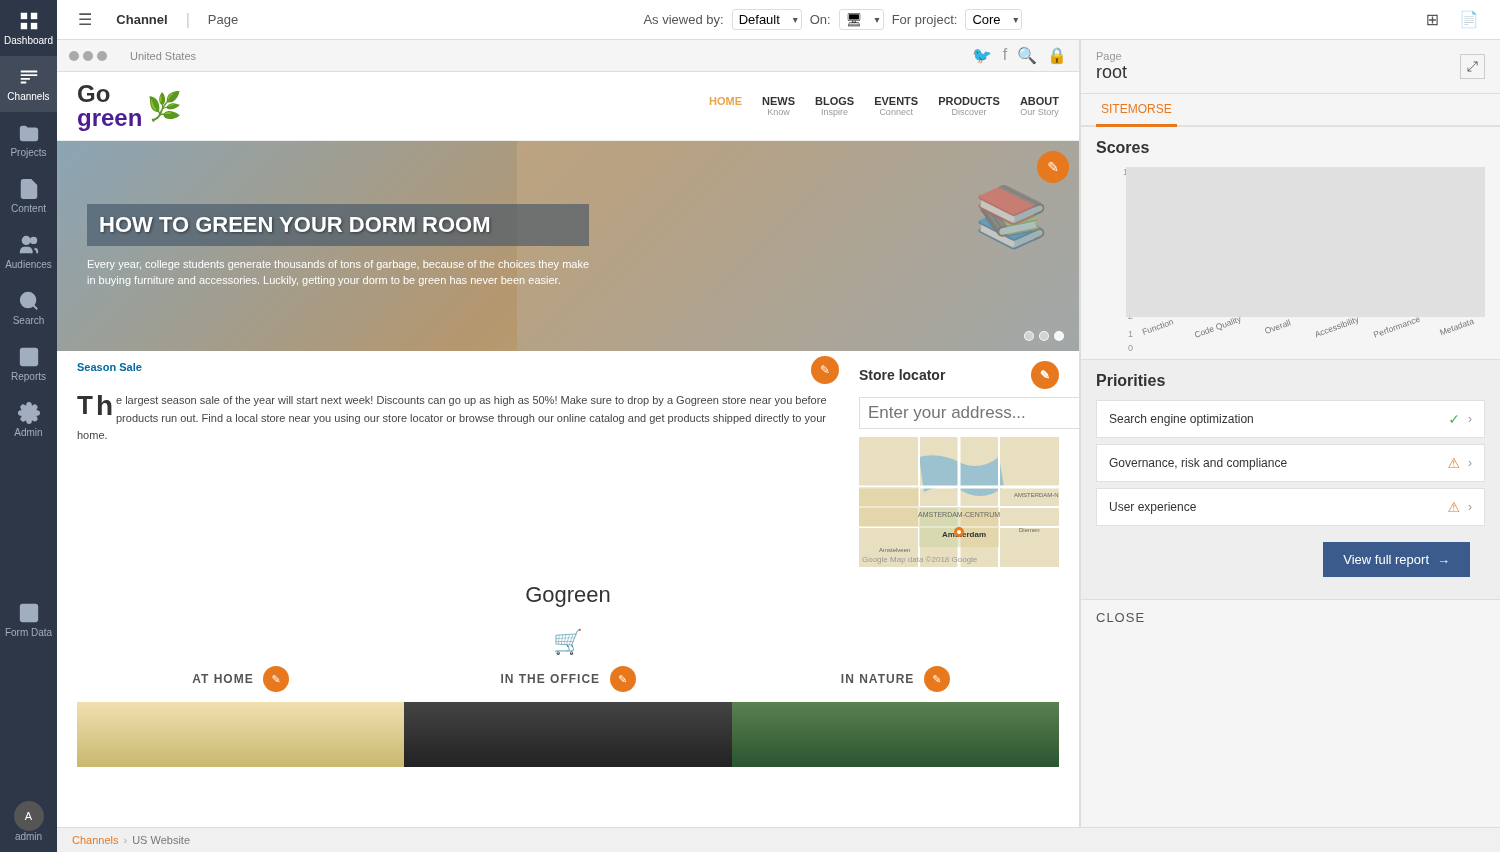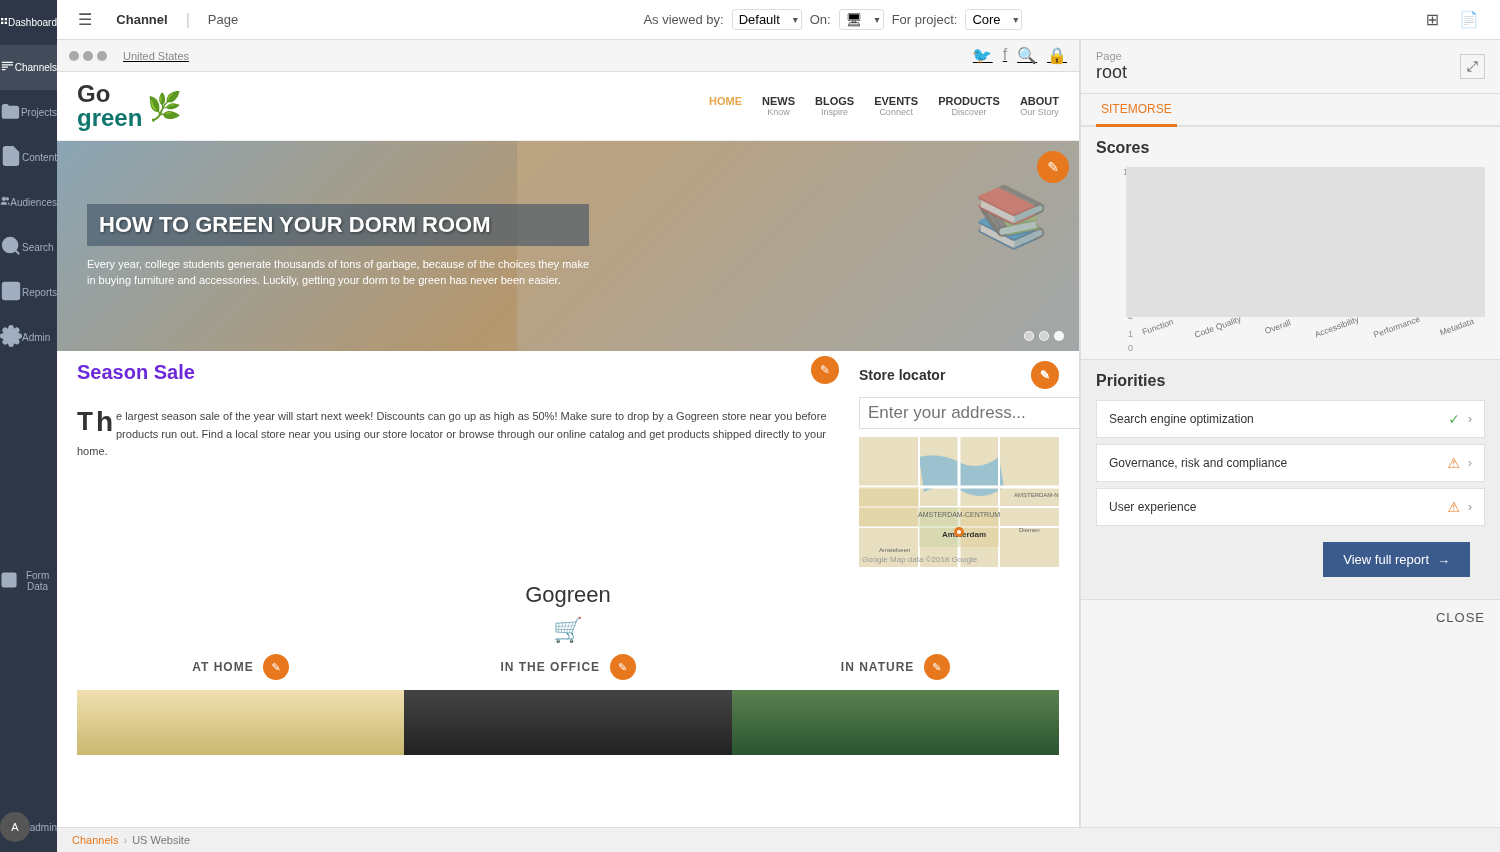--- a/index.html
+++ b/index.html
@@ -12,21 +12,21 @@
       display: flex;
       flex-direction: column;
       align-items: center;
       padding-top: 0;
       height: 852px;
       flex-shrink: 0;
     }
     .sidebar-item {
       width: 100%;
       display: flex;
-      flex-direction: row;
+      flex-direction: column;
       align-items: center;
       padding: 10px 0;
       color: #a0aec0;
       font-size: 10px;
       cursor: pointer;
       text-align: center;
     }
     .sidebar-item.active { color: #fff; }
     .sidebar-item svg { margin-bottom: 3px; }
     .sidebar-icon { width: 22px; height: 22px; fill: currentColor; }
@@ -119,22 +119,21 @@
       border-right: 1px solid #ddd;
     }
 
     
     .browser-chrome {
       background: #f5f5f5;
       border-bottom: 1px solid #ddd;
       padding: 6px 12px;
       display: flex;
       align-items: center;
-      gap: 8px;
-      text-decoration: underline;
+      gap: 15px;
     }
     .browser-dots { display: flex; gap: 4px; }
     .browser-dot { width: 10px; height: 10px; border-radius: 50%; }
 
     
     .website-nav {
       background: #fff;
       padding: 10px 20px;
       display: flex;
       align-items: center;
@@ -229,24 +228,24 @@
       background: #fff;
     }
     .two-col {
       display: flex;
       gap: 20px;
     }
     .col-left { flex: 1; }
     .col-right { width: 200px; flex-shrink: 0; }
 
     .section-title {
-      font-size: 20px;
+      font-size: 11px;
       font-weight: bold;
-      color: #6d28d9;
-      margin-bottom: 16px;
+      color: #0369a1;
+      margin-bottom: 8px;
     }
     .section-edit-btn {
       display: inline-flex;
       width: 28px;
       height: 28px;
       background: #e8781e;
       border-radius: 50%;
       align-items: center;
       justify-content: center;
       cursor: pointer;
@@ -300,21 +299,21 @@
     }
 
     
     .gogreen-section {
       text-align: center;
       padding: 15px 0 5px;
     }
     .gogreen-title {
       font-size: 22px;
       color: #333;
-      margin-bottom: 8px;
+      margin-bottom: 20px;
     }
     .gogreen-cart {
       font-size: 24px;
       color: #bbb;
       margin-bottom: 10px;
     }
     .category-row {
       display: flex;
       gap: 0;
       justify-content: space-around;
@@ -536,21 +535,21 @@
       cursor: pointer;
       display: flex;
       align-items: center;
       gap: 8px;
     }
 
     .panel-footer {
       padding: 10px 15px;
       border-top: 1px solid #ddd;
       display: flex;
-      justify-content: flex-end;
+      justify-content: flex-start;
     }
     .close-btn {
       background: none;
       border: none;
       font-size: 13px;
       color: #555;
       cursor: pointer;
       letter-spacing: 1px;
     }
 
@@ -712,21 +711,21 @@
           <span>f</span>
           <span>🔍</span>
           <span>🔒</span>
         </div>
       </div>
 
       <div class="website-nav">
         <div class="site-logo">
           <div style="display:flex;flex-direction:column;align-items:flex-start;">
             <span style="font-size:24px;font-weight:bold;color:#333;line-height:1;">Go</span>
-            <span style="font-size:24px;font-weight:bold;color:#0f766e;line-height:1;">green</span>
+            <span style="font-size:24px;font-weight:bold;color:#4c1d95;line-height:1;">green</span>
           </div>
           <span style="font-size:28px;color:#4CAF50;">🌿</span>
         </div>
         <div class="nav-links">
           <div class="nav-link active">
             <div class="nav-label" style="color:#e8a54a;">HOME</div>
           </div>
           <div class="nav-link">
             <div class="nav-label">NEWS</div>
             <div class="nav-sub">Know</div>

